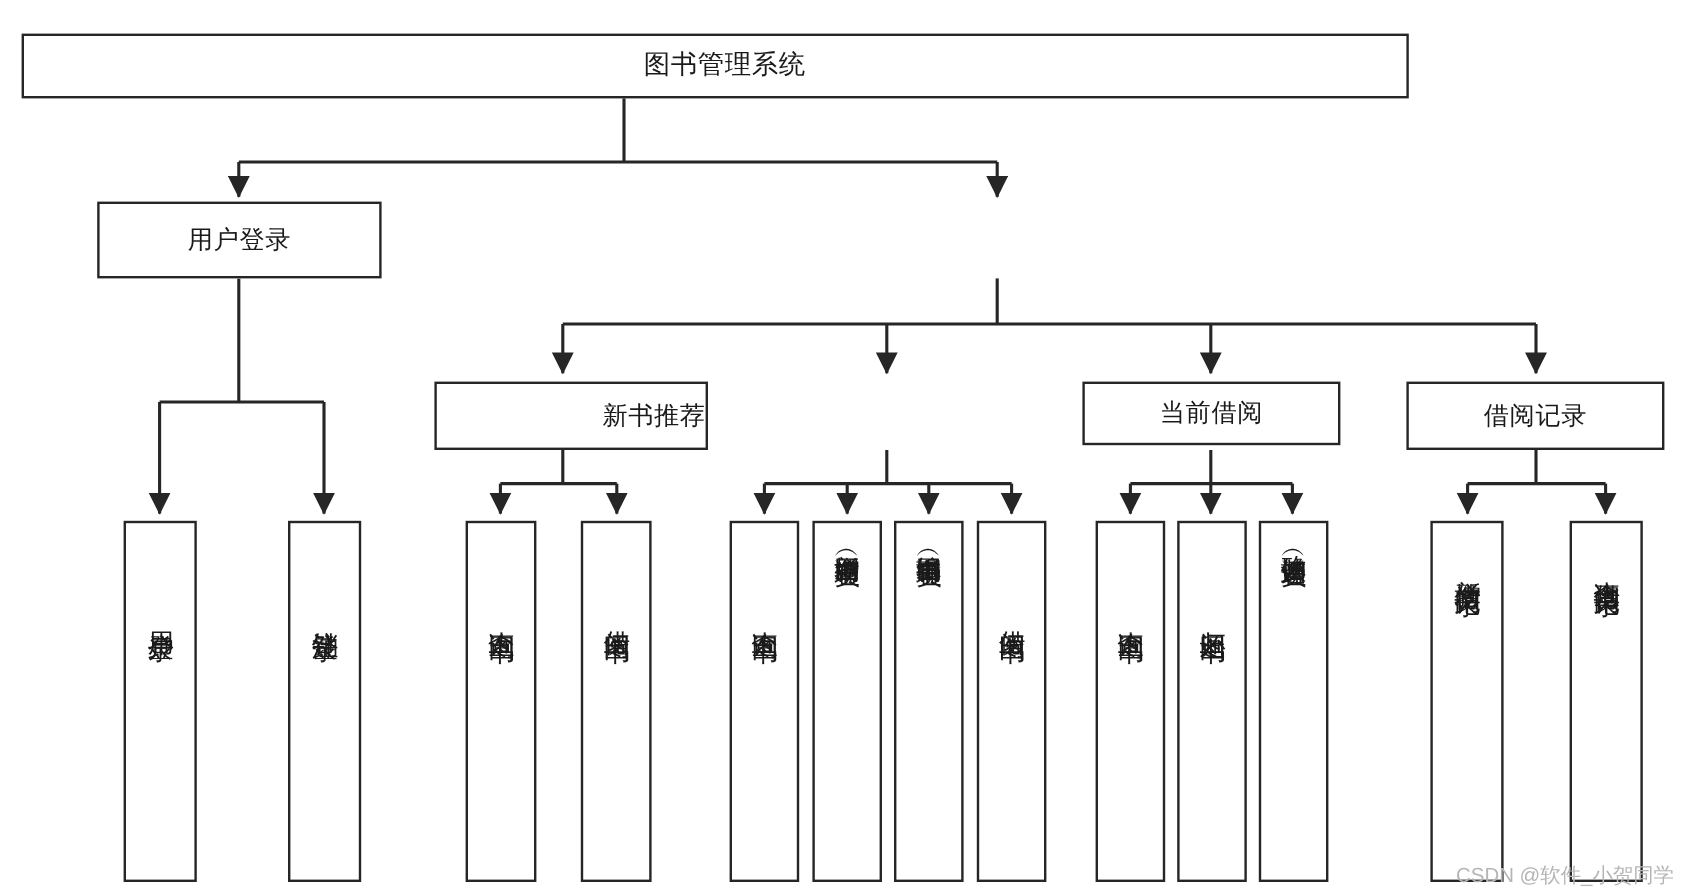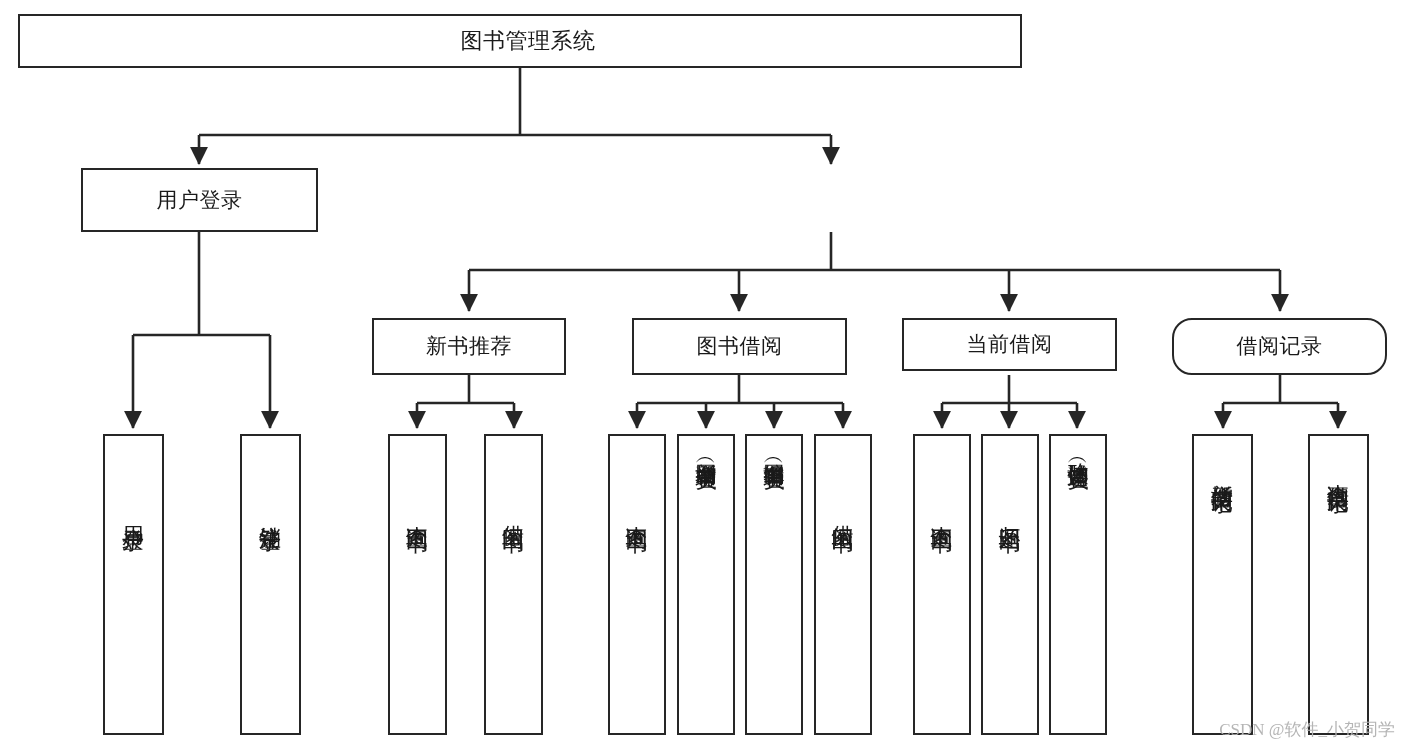--- a/index.html
+++ b/index.html
@@ -70,21 +70,21 @@
     letter-spacing: 1px;
   }
   .watermark {
     position: absolute;
     right: 10px;
     bottom: 6px;
     font-size: 17px;
     color: #b5b5b5;
     z-index: 5;
     white-space: nowrap;
-    font-family: Liberation Serif, serif;
+    font-family: Liberation Sans, sans-serif;
   }
 </style>
 </head>
 <body>
 
 <div id="canvas">
 
   <svg id="svg-layer" viewBox="0 0 1405 747" xmlns="http://www.w3.org/2000/svg">
     <defs>
       <marker id="arrow" viewBox="0 0 10 10" refX="9.5" refY="5" markerWidth="7" markerHeight="7" orient="auto-start-reverse">
@@ -129,38 +129,35 @@
       <path d="M 1009 403 L 1009 428" marker-end="url(#arrow)"></path>
       <path d="M 1077 403 L 1077 428" marker-end="url(#arrow)"></path>
 
       <path d="M 1280 375 L 1280 403"></path>
       <path d="M 1223 403 L 1338 403"></path>
       <path d="M 1223 403 L 1223 428" marker-end="url(#arrow)"></path>
       <path d="M 1338 403 L 1338 428" marker-end="url(#arrow)"></path>
     </g>
   </svg>
 
-  <div class="node horiz root" style="left:18px; top:14px; width:1004px; height:54px;padding-left:16px;">
+  <div class="node horiz root" style="left:18px; top:28px; width:1156px; height:54px;padding-left:16px;">
     <span class="label">图书管理系统</span>
   </div>
 
   <div class="node horiz" style="left:81px; top:168px; width:237px; height:64px;">
     <span class="label">用户登录</span>
   </div>
 
-  <div class="node horiz" style="left:372px; top:318px; width:194px; height:57px;">
+  <div class="node horiz" style="left:362px; top:318px; width:228px; height:57px;justify-content:flex-end;">
     <span class="label">新书推荐</span>
-  </div>
-  <div class="node horiz" style="left:632px; top:318px; width:215px; height:57px;">
-    <span class="label">图书借阅</span>
   </div>
   <div class="node horiz" style="left:902px; top:318px; width:215px; height:53px;">
     <span class="label">当前借阅</span>
   </div>
-  <div class="node horiz" style="left:1172px; top:318px; width:215px; height:57px;border-radius:20px;">
+  <div class="node horiz" style="left:1172px; top:318px; width:215px; height:57px;">
     <span class="label">借阅记录</span>
   </div>
 
   <div class="node vert wide" style="left:103px; top:434px; width:61px; height:301px; padding-top:72px;">
     <span class="label">用户登录</span>
   </div>
   <div class="node vert wide" style="left:240px; top:434px; width:61px; height:301px; padding-top:72px;">
     <span class="label">注销登录</span>
   </div>
 

